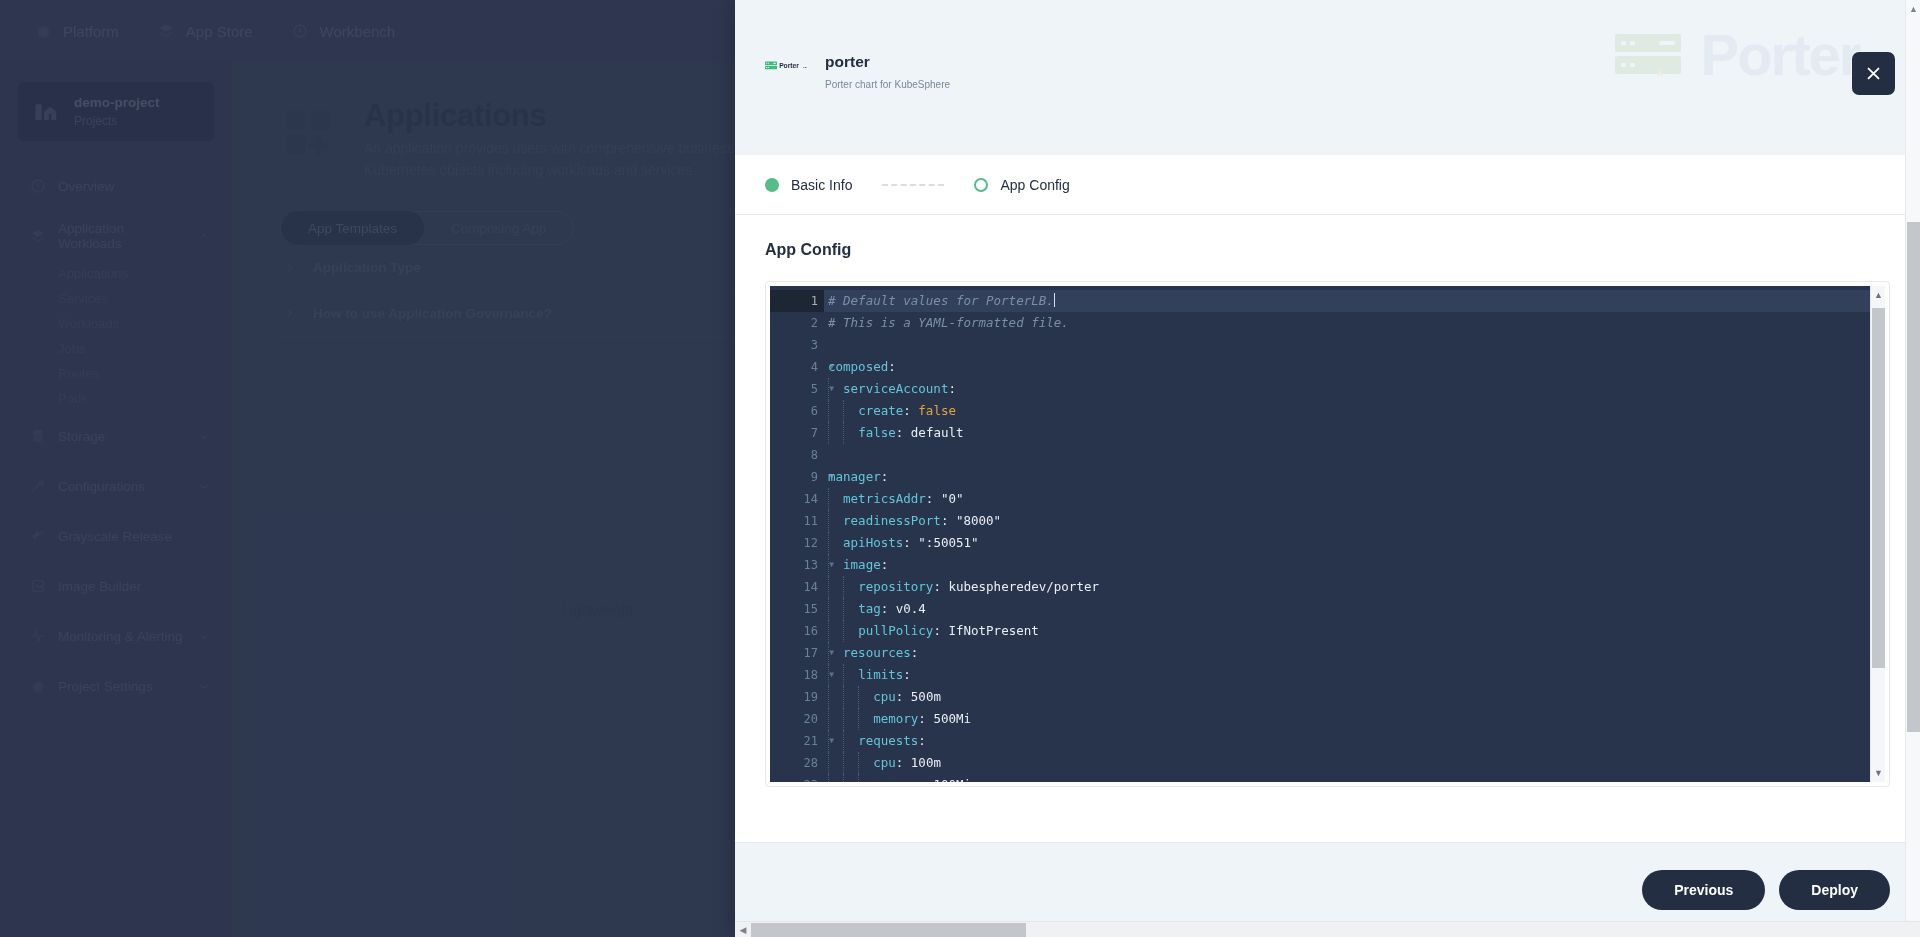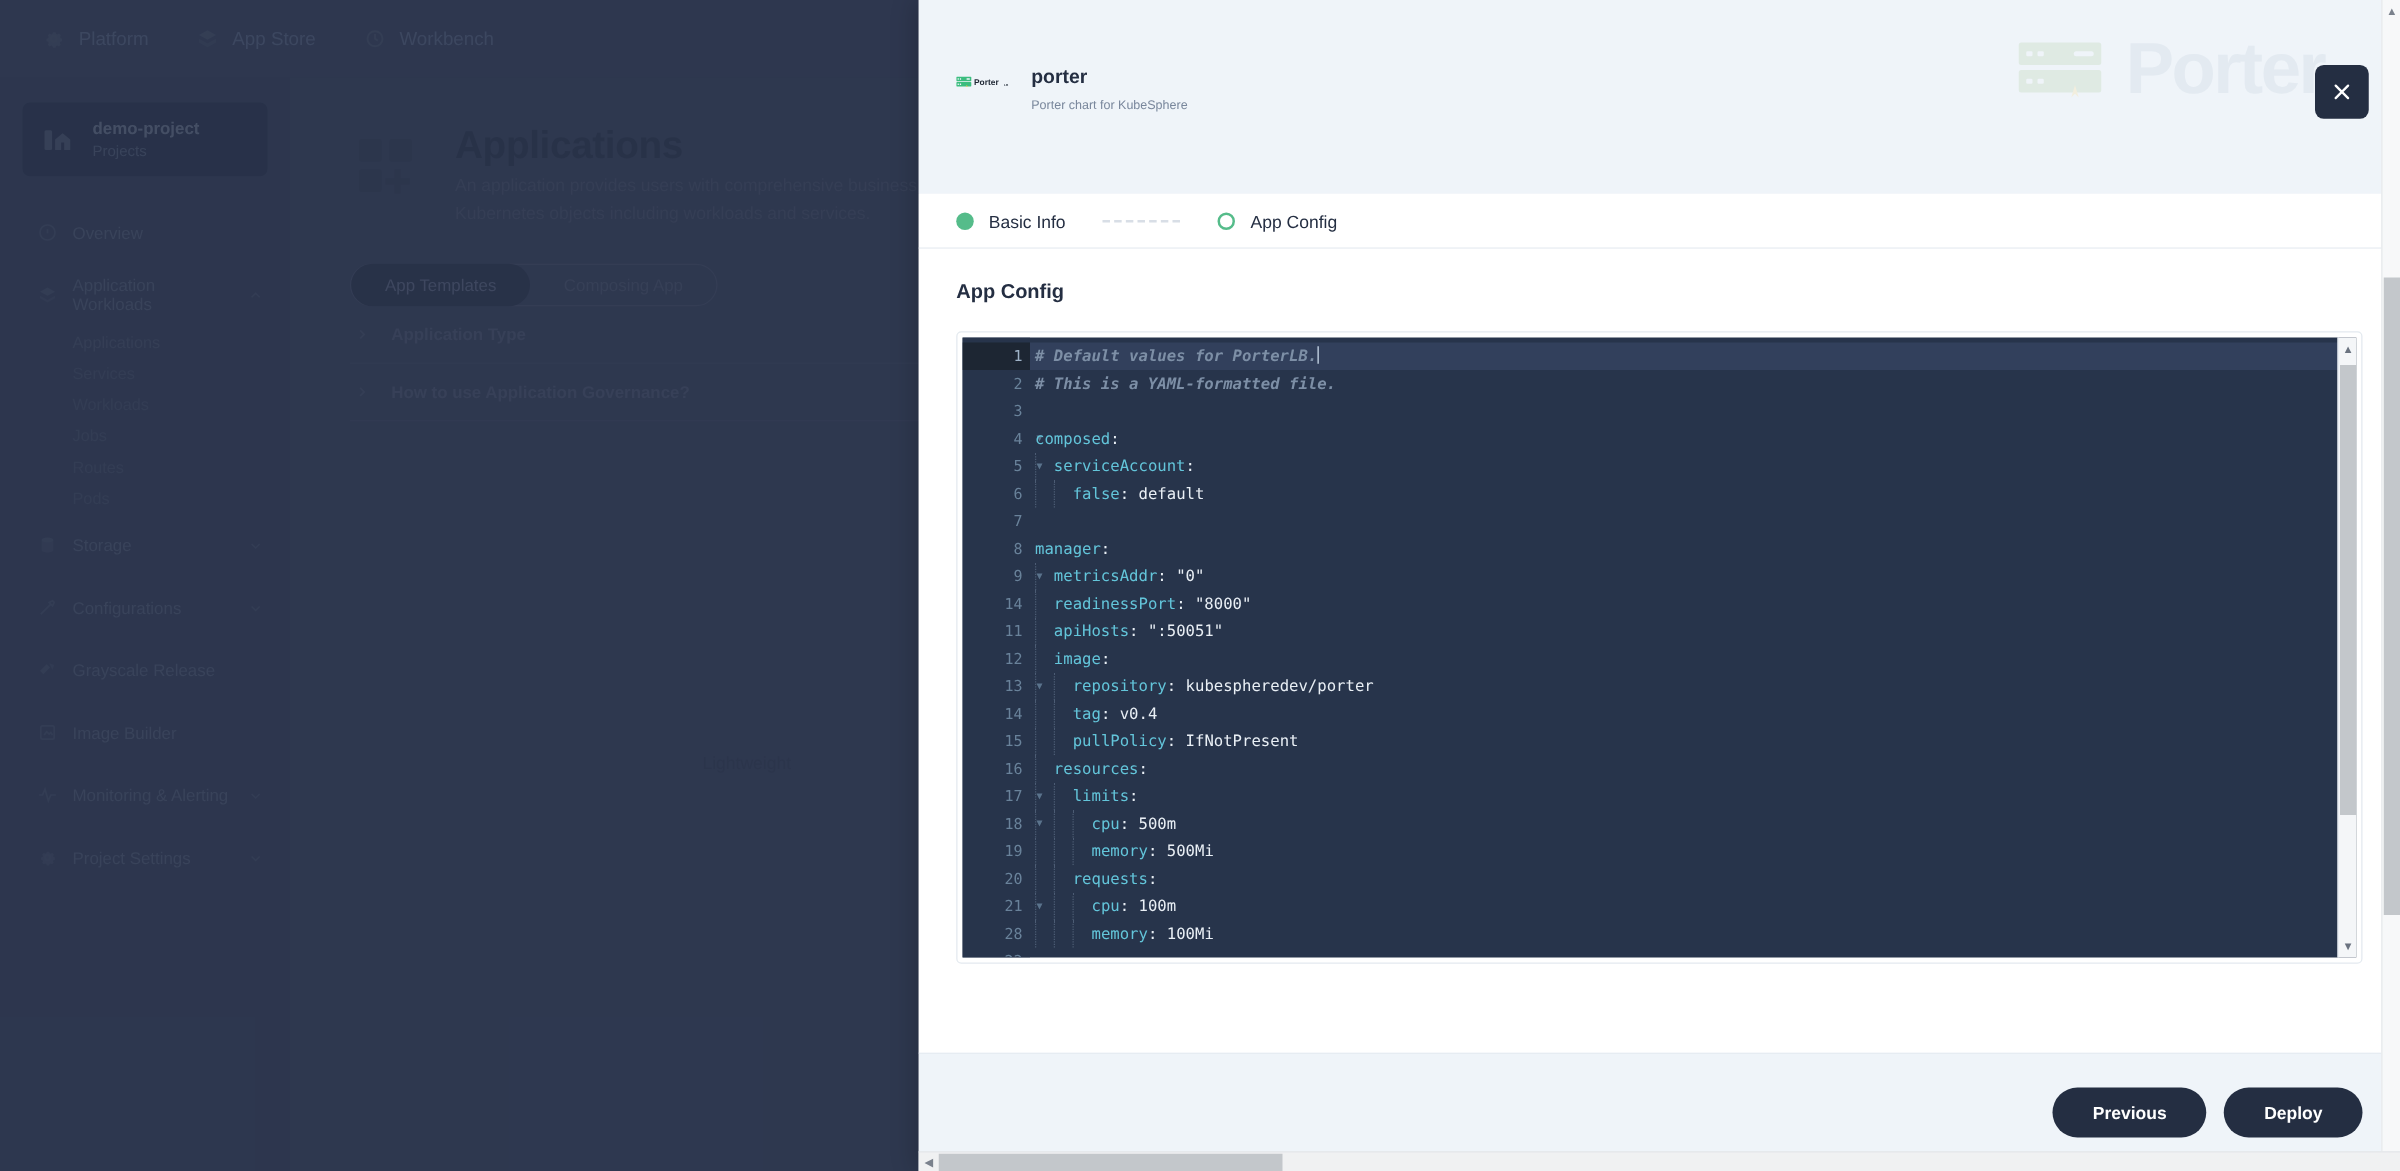--- a/index.html
+++ b/index.html
@@ -138,21 +138,21 @@
   .close-btn {
     position: absolute; top: 52px; right: 25px;
     width: 43px; height: 43px; border-radius: 7px;
     background: #242e42;
     display: flex; align-items: center; justify-content: center;
     cursor: pointer; z-index: 6; border: none;
   }
   .close-btn svg { width: 17px; height: 17px; }
 
   .m-steps {
-    height: 44px; flex: none;
+    height: 60px; flex: none;
     background: #fff;
     border-bottom: 1px solid #e3e9ef;
     display: flex; align-items: center;
     padding-left: 30px; gap: 12px;
   }
   .step { display: flex; align-items: center; gap: 12px; }
   .dot { width: 14px; height: 14px; border-radius: 50%; flex: none; }
   .dot.done { background: #55bc8a; }
   .dot.current { background: #fff; border: 2px solid #55bc8a; }
   .step-lbl { font-size: 14px; color: #242e42; }
@@ -214,21 +214,21 @@
   .cursor {
     display: inline-block; width: 1px; height: 14px;
     background: #cfe0ef; vertical-align: -2px; margin-left: 0px;
   }
   .ind {
     display: inline-block;
     border-left: 1px dotted #4c5c74;
     height: 22px; vertical-align: top;
     margin-right: -1px;
   }
-  .c-com { color: #7d8fa6; font-style: italic; font-weight: bold; }
+  .c-com { color: #7d8fa6; font-style: italic; }
   .c-key { color: #63c5da; }
   .c-val { color: #e9eff5; }
   .c-bool { color: #e8a33d; }
   .c-str { color: #e9eff5; }
 
   .ed-scroll {
     position: absolute; top: 4px; right: 4px; bottom: 4px;
     width: 15px; background: #f4f6f8;
     border-left: 1px solid #e3e9ef;
     z-index: 5;
@@ -544,20 +544,21 @@
             <div class="gln">21<span class="fold">▼</span></div>
             <div class="gln">28</div>
             <div class="gln">23</div>
           </div>
         <div class="code" id="code">
             <div class="cl active"><span class="c-com"># Default values for PorterLB.</span><span class="cursor"></span></div>
             <div class="cl"><span class="c-com"># This is a YAML-formatted file.</span></div>
             <div class="cl"></div>
             <div class="cl"><span class="c-key">composed</span><span class="c-val">:</span></div>
             <div class="cl"><span class="ind">&nbsp;&nbsp;</span><span class="c-key">serviceAccount</span><span class="c-val">:</span></div>
+            <div class="cl"><span class="ind">&nbsp;&nbsp;</span><span class="ind">&nbsp;&nbsp;</span><span class="c-key">create</span><span class="c-val">: </span><span class="c-bool">false</span></div>
             <div class="cl"><span class="ind">&nbsp;&nbsp;</span><span class="ind">&nbsp;&nbsp;</span><span class="c-key">false</span><span class="c-val">: </span><span class="c-val">default</span></div>
             <div class="cl"></div>
             <div class="cl"><span class="c-key">manager</span><span class="c-val">:</span></div>
             <div class="cl"><span class="ind">&nbsp;&nbsp;</span><span class="c-key">metricsAddr</span><span class="c-val">: </span><span class="c-str">"0"</span></div>
             <div class="cl"><span class="ind">&nbsp;&nbsp;</span><span class="c-key">readinessPort</span><span class="c-val">: </span><span class="c-str">"8000"</span></div>
             <div class="cl"><span class="ind">&nbsp;&nbsp;</span><span class="c-key">apiHosts</span><span class="c-val">: </span><span class="c-str">":50051"</span></div>
             <div class="cl"><span class="ind">&nbsp;&nbsp;</span><span class="c-key">image</span><span class="c-val">:</span></div>
             <div class="cl"><span class="ind">&nbsp;&nbsp;</span><span class="ind">&nbsp;&nbsp;</span><span class="c-key">repository</span><span class="c-val">: </span><span class="c-val">kubespheredev/porter</span></div>
             <div class="cl"><span class="ind">&nbsp;&nbsp;</span><span class="ind">&nbsp;&nbsp;</span><span class="c-key">tag</span><span class="c-val">: </span><span class="c-val">v0.4</span></div>
             <div class="cl"><span class="ind">&nbsp;&nbsp;</span><span class="ind">&nbsp;&nbsp;</span><span class="c-key">pullPolicy</span><span class="c-val">: </span><span class="c-val">IfNotPresent</span></div>

